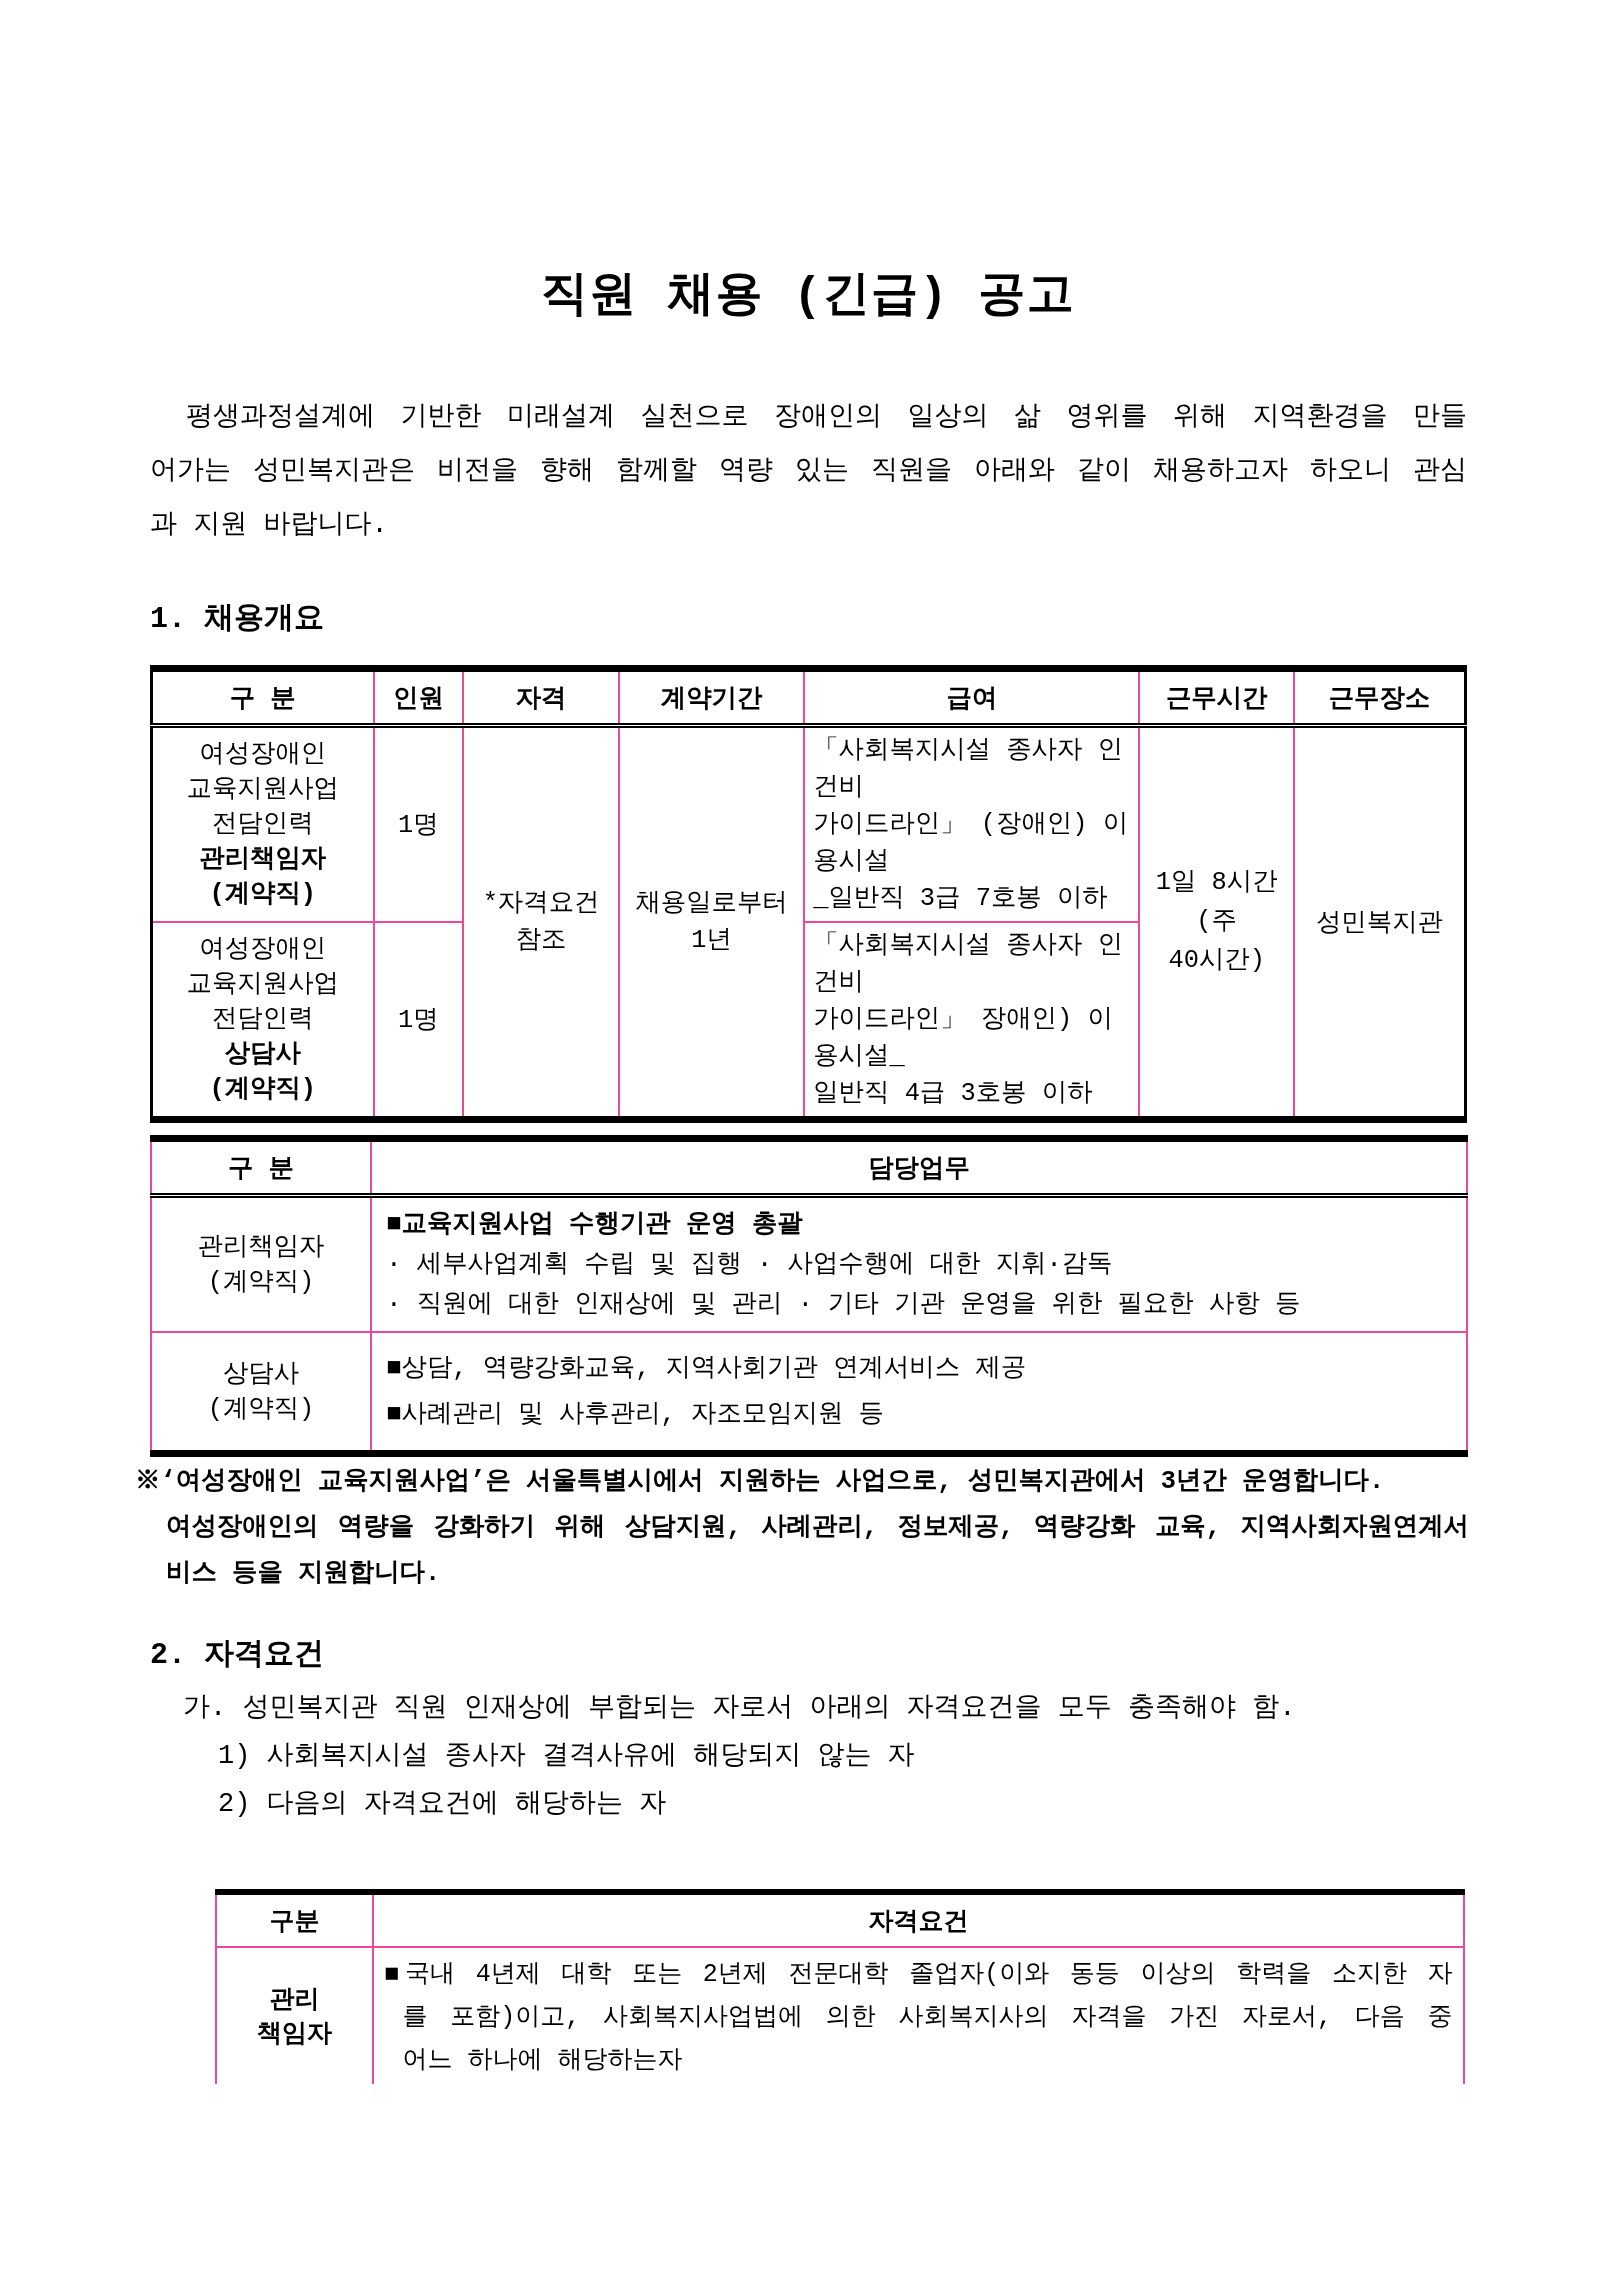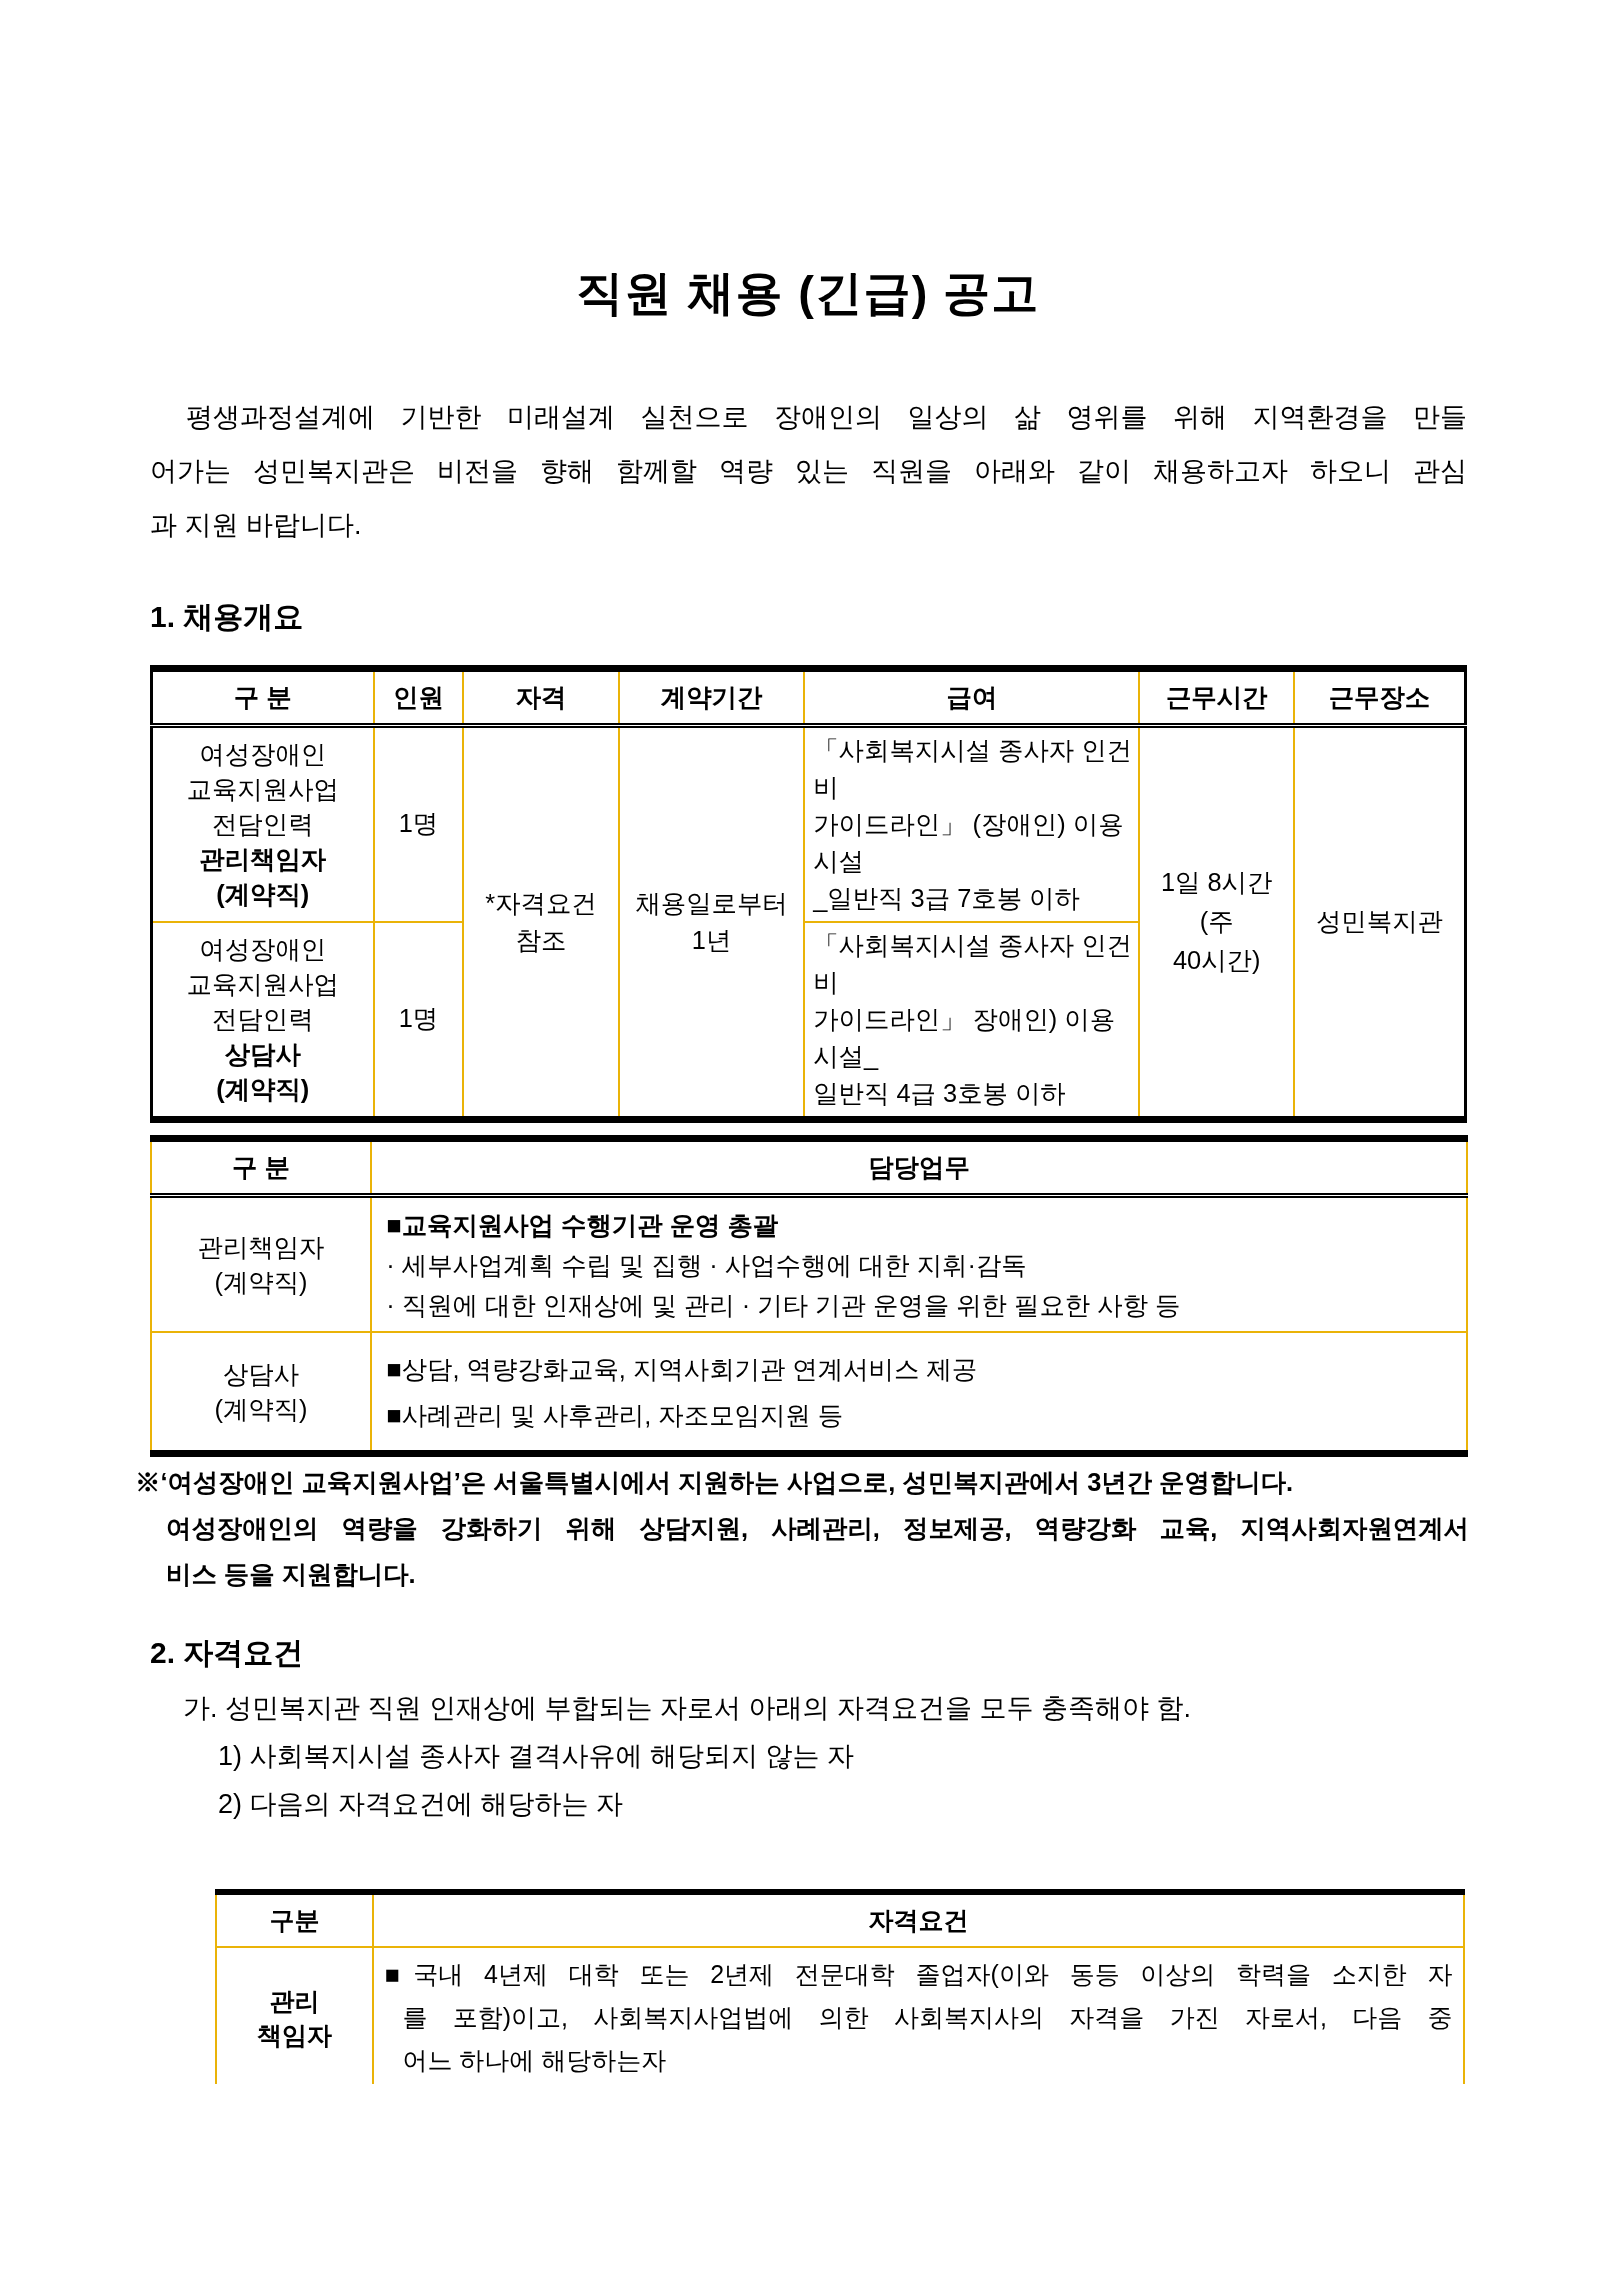--- a/index.html
+++ b/index.html
@@ -1,21 +1,21 @@
 <!DOCTYPE html>
 <html style="font-size:10.4px"><head>
 <meta charset="utf-8">
 <style>
   html,body { margin:0; padding:0; background:#ffffff; }
   .page {
     position:relative;
     width:1616px; height:2084px;
     background:#ffffff;
     color:#000000;
-    font-family:Liberation Sans, sans-serif;
+    font-family:Liberation Mono, monospace;
     overflow:hidden;
   }
   
   .doc-title {
     position:absolute; top:262px; left:0; width:100%;
     text-align:center;
     font-size:47px; font-weight:bold;
     letter-spacing:1.3px;
   }
   
@@ -25,21 +25,21 @@
   }
   .intro .ln { white-space:nowrap; }
   .intro .just { white-space:normal; text-align:justify; text-align-last:justify; }
   .intro .first { text-indent:36px; }
   
   .sec-h { position:absolute; left:150px; font-size:30px; font-weight:bold; }
   .sec-h.h1 { top:597px; }
   .sec-h.h2 { top:1633px; }
   
   table { border-collapse:collapse; table-layout:fixed; }
-  td, th { border:2px solid #eab308; vertical-align:middle; padding:0; }
+  td, th { border:2px solid #ec4899; vertical-align:middle; padding:0; }
   th { font-weight:bold; text-align:center; }
   .lines span { display:block; }
   .b { font-weight:bold; }
   
   .t1 {
     position:absolute; top:665px; left:150px; width:1317px;
     border:3.3px solid #000; border-top:7.8px solid #000; border-bottom:7.8px solid #000;
     font-size:25.4px;
   }
   .t1 thead th { height:51px; border-bottom:5.9px double #000; }

